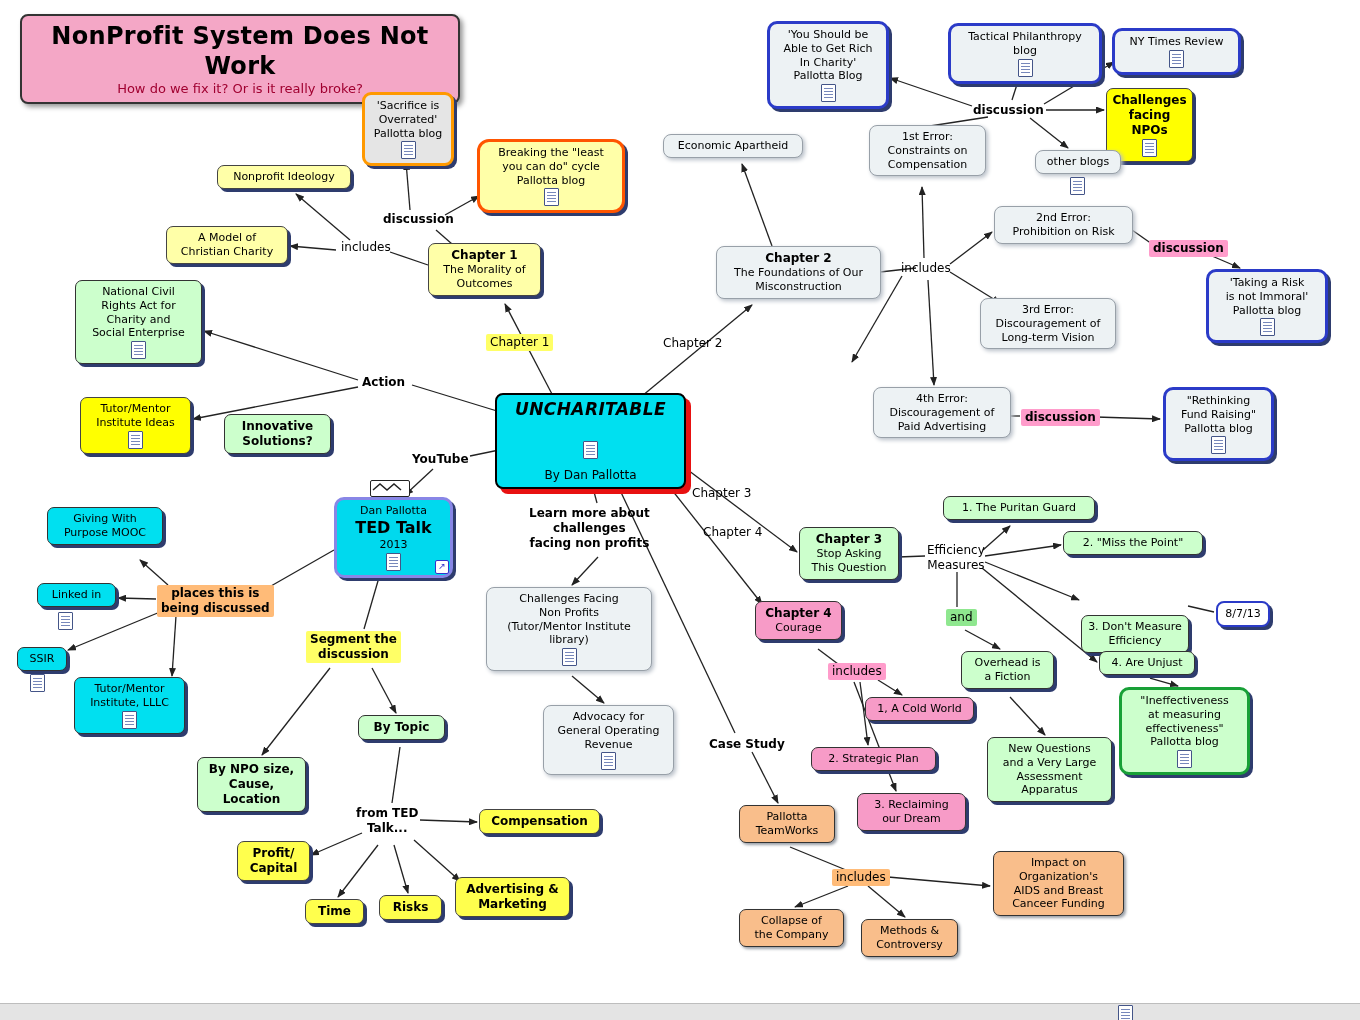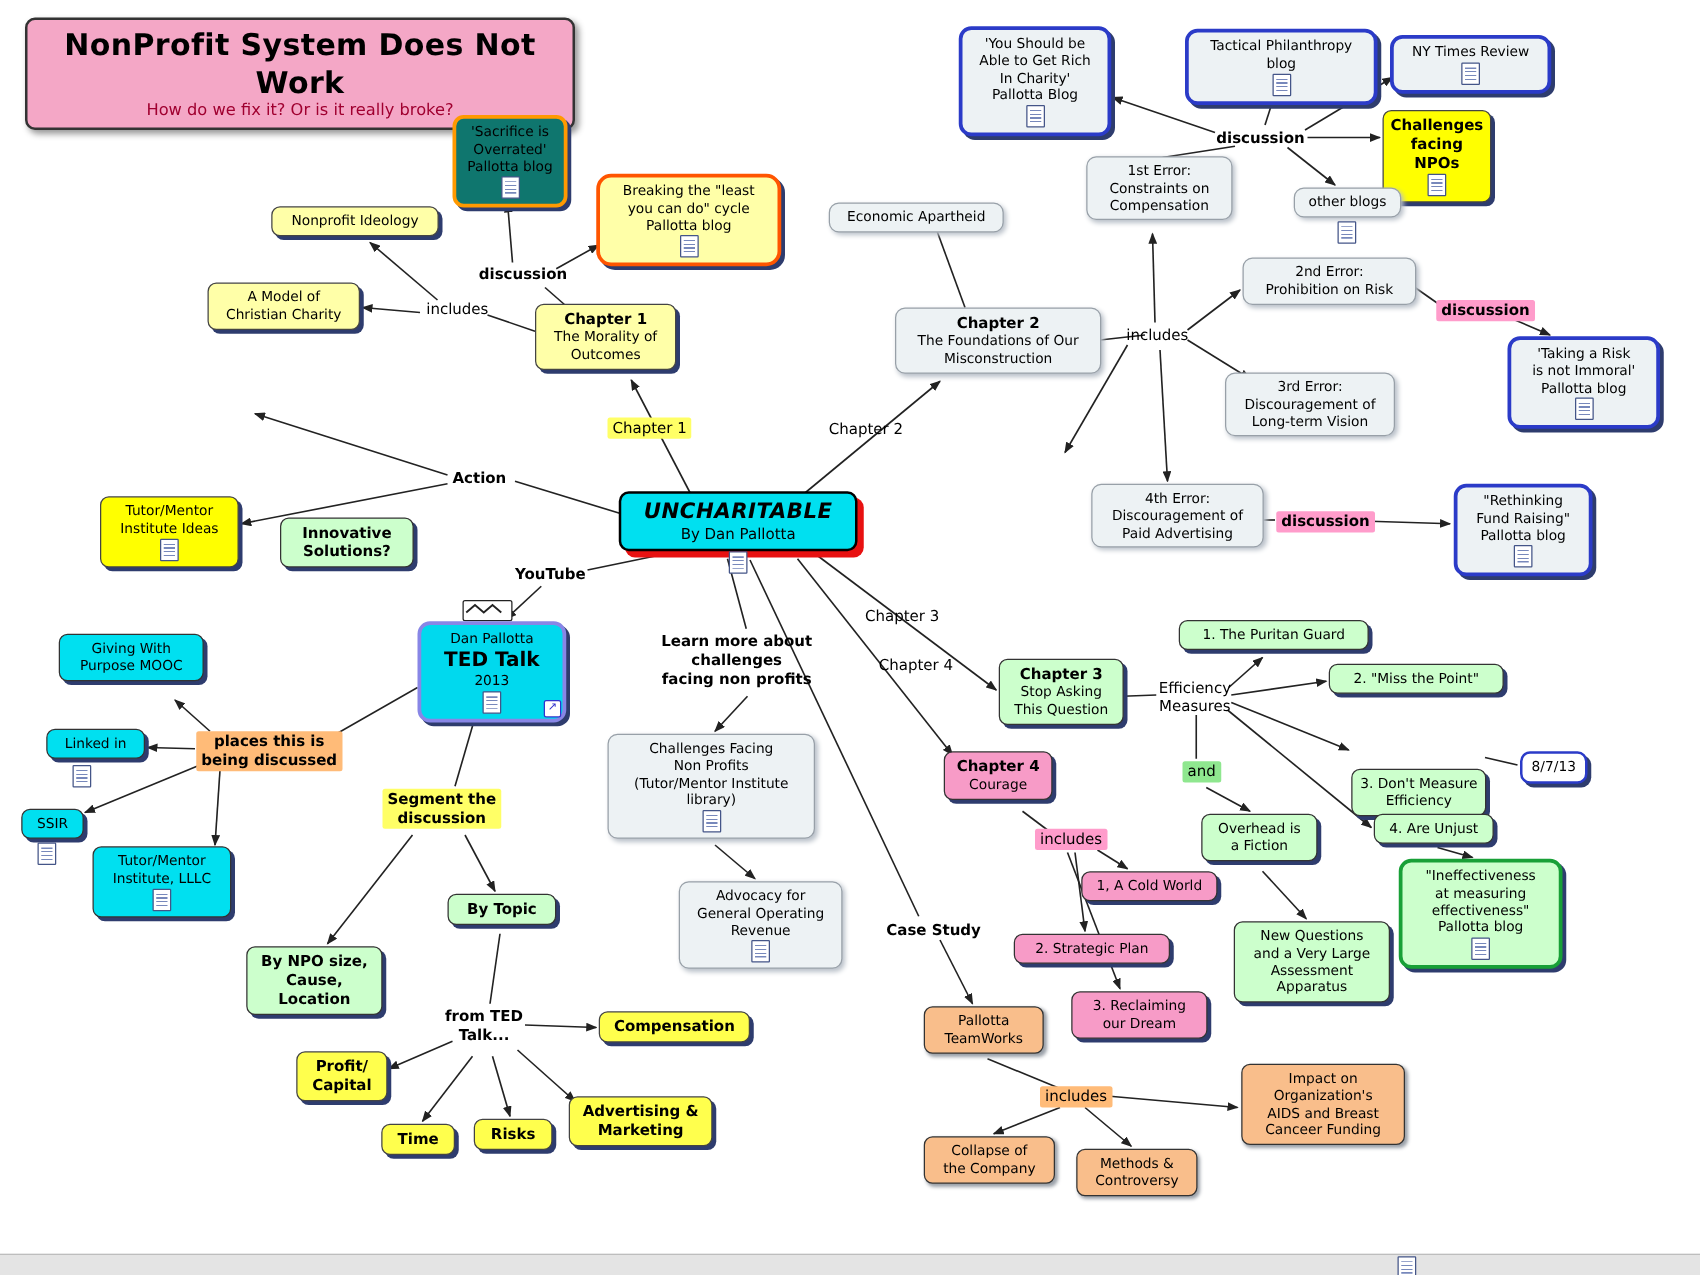--- a/index.html
+++ b/index.html
@@ -5,40 +5,40 @@
   html,body{margin:0;padding:0;background:#fff;font-family:"DejaVu Sans","Liberation Sans",sans-serif;}
   #stage{position:relative;width:1360px;height:1020px;background:#fff;overflow:hidden;padding-left:24px;}
   #edges{position:absolute;left:0;top:0;z-index:1;}
   #edges line{stroke:#222;stroke-width:1.3px;}
   .node{position:absolute;z-index:2;box-sizing:border-box;text-align:center;font-size:11px;line-height:1.25;
         padding:4px 3px;border-radius:7px;color:#000;}
   
   .yellow{background:#FFFFA8;border:1.5px solid #444;box-shadow:3px 3px 0 #2e3c6e;}
   .yellow-bright{background:#FFFF00;border:1.5px solid #444;box-shadow:3px 3px 0 #2e3c6e;}
   .yellow-topic{background:#FFFF4D;border:1.5px solid #444;box-shadow:3px 3px 0 #2e3c6e;font-weight:bold;font-size:12px;}
-  .orange-border{background:#0f766e;border:3px solid #FF9900;border-radius:9px;box-shadow:3px 3px 0 #2e3c6e;}
+  .orange-border{background:#e5e5e5;border:3px solid #FF9900;border-radius:9px;box-shadow:3px 3px 0 #2e3c6e;}
   .redorange-border{background:#FFFFA8;border:3px solid #FF5500;border-radius:12px;box-shadow:3px 3px 0 #2e3c6e;}
   .gray{background:#EDF2F4;border:1px solid #98a0a8;border-radius:8px;box-shadow:2px 2px 4px #b9c0c9;}
   .blueborder{background:#EDF2F4;border:3px solid #2B3BC8;border-radius:10px;box-shadow:3px 3px 0 #2e3c6e;}
   .cyan{background:#00E0F0;border:1.5px solid #333;box-shadow:3px 3px 0 #2e3c6e;}
   .ted{background:#00D9EE;border:3.5px solid #8886E6;border-radius:10px;box-shadow:3px 3px 0 #2e3c6e;}
   .unchar{background:#00E0F0;border:2px solid #000;border-radius:8px;box-shadow:5px 5px 0 #E81111;}
   .green{background:#CCFFCC;border:1.5px solid #333;box-shadow:3px 3px 0 #2e3c6e;}
   .greenborder{background:#CCFFCC;border:3px solid #18A037;border-radius:10px;box-shadow:3px 3px 0 #2e3c6e;}
   .pink{background:#F79BC7;border:1.5px solid #333;box-shadow:3px 3px 0 #2e3c6e;}
   .orange{background:#F9BE8B;border:1.5px solid #333;box-shadow:2px 2px 3px #9aa0a8;}
   .whiteblue{background:#fff;border:2px solid #2B3BC8;border-radius:8px;box-shadow:3px 3px 0 #2e3c6e;}
   .title{background:#F4A7C6;border:2px solid #333;border-radius:8px;box-shadow:3px 3px 5px #999;padding:5px 8px;}
   .bold-node{font-weight:bold;font-size:12px;}
   
   .b{font-weight:bold;font-size:12px;}
   .t1{font-size:24px;font-weight:bold;letter-spacing:.3px;}
   .t2{font-size:13px;color:#A00030;}
   .u1{font-size:17px;font-weight:bold;font-style:italic;letter-spacing:.4px;}
-  .u2{font-size:12px;}
+  .u2{font-size:12px;margin-top:48px;}
   .big{font-size:16px;font-weight:bold;}
   
   .lbl{background:none;border:none;box-shadow:none;border-radius:0;padding:1px 2px;font-size:12px;}
   .lbl-b{font-weight:bold;}
   .hl-yellow{background:#FFFF66;border:none;box-shadow:none;border-radius:2px;padding:1px 4px;font-size:12px;}
   .hl-pink{background:#FF9CCB;border:none;box-shadow:none;border-radius:2px;padding:1px 4px;font-size:12px;}
   .hl-orange{background:#FFBB78;border:none;box-shadow:none;border-radius:2px;padding:1px 4px;font-size:12px;}
   .hl-green{background:#8FE78F;border:none;box-shadow:none;border-radius:2px;padding:1px 4px;font-size:12px;}
   
   .doc-icon{display:inline-block;width:13px;height:16px;background-color:#fff;border:1px solid #445588;border-radius:1px;
@@ -155,30 +155,31 @@
     </div>
     <div class="node yellow" style="left: 166px; top: 226px; width: 122px;">
       <div>A Model of</div>
       <div>Christian Charity</div>
     </div>
     <div class="node yellow" style="left: 428px; top: 243px; width: 113px;">
       <div class="b">Chapter 1</div>
       <div>The Morality of</div>
       <div>Outcomes</div>
     </div>
+    <div class="node green" style="left: 75px; top: 280px; width: 127px;"><div>National Civil</div><div>Rights Act for</div><div>Charity and</div><div>Social Enterprise</div><span class="doc-icon"></span></div>
     <div class="node yellow-bright" style="left: 80px; top: 397px; width: 111px;"><div>Tutor/Mentor</div><div>Institute Ideas</div><span class="doc-icon"></span></div>
     <div class="node green bold-node" style="left: 224px; top: 414px; width: 107px;">
       <div>Innovative</div>
       <div>Solutions?</div>
     </div>
     <div class="node unchar" style="left: 495px; top: 393px; width: 191px;">
       <div class="u1">UNCHARITABLE</div>
       <div class="u2">By Dan Pallotta</div>
     </div>
-    <div class="node gray" style="left: 663px; top: 134px; width: 140px; margin-top: 28px;">
+    <div class="node gray" style="left: 663px; top: 134px; width: 140px;">
       <div>Economic Apartheid</div>
     </div>
     <div class="node blueborder" style="left: 767px; top: 21px; width: 122px;"><div>'You Should be</div><div>Able to Get Rich</div><div>In Charity'</div><div>Pallotta Blog</div><span class="doc-icon"></span></div>
     <div class="node blueborder" style="left: 948px; top: 23px; width: 154px;"><div>Tactical Philanthropy</div><div>blog</div><span class="doc-icon"></span></div>
     <div class="node blueborder" style="left: 1112px; top: 28px; width: 129px;"><div>NY Times Review</div><span class="doc-icon"></span></div>
     <div class="node yellow-bright bold-node" style="left: 1106px; top: 88px; width: 87px;"><div>Challenges</div><div>facing NPOs</div><span class="doc-icon"></span></div>
     <div class="node gray" style="left: 1035px; top: 150px; width: 86px;">
       <div>other blogs</div>
     </div>
     <div class="node gray" style="left: 869px; top: 125px; width: 117px;">

